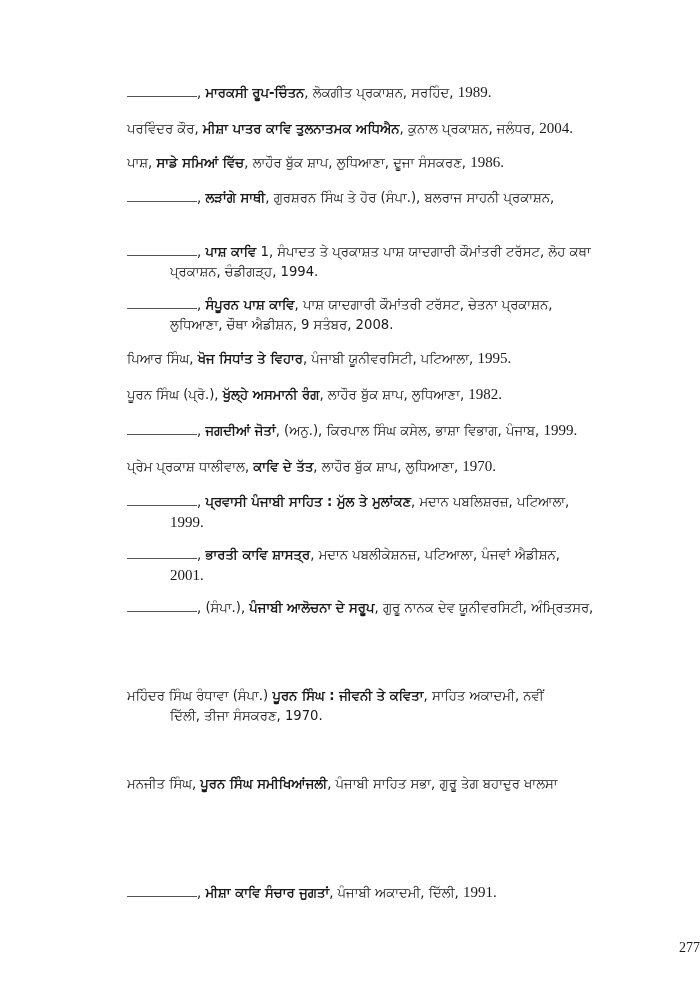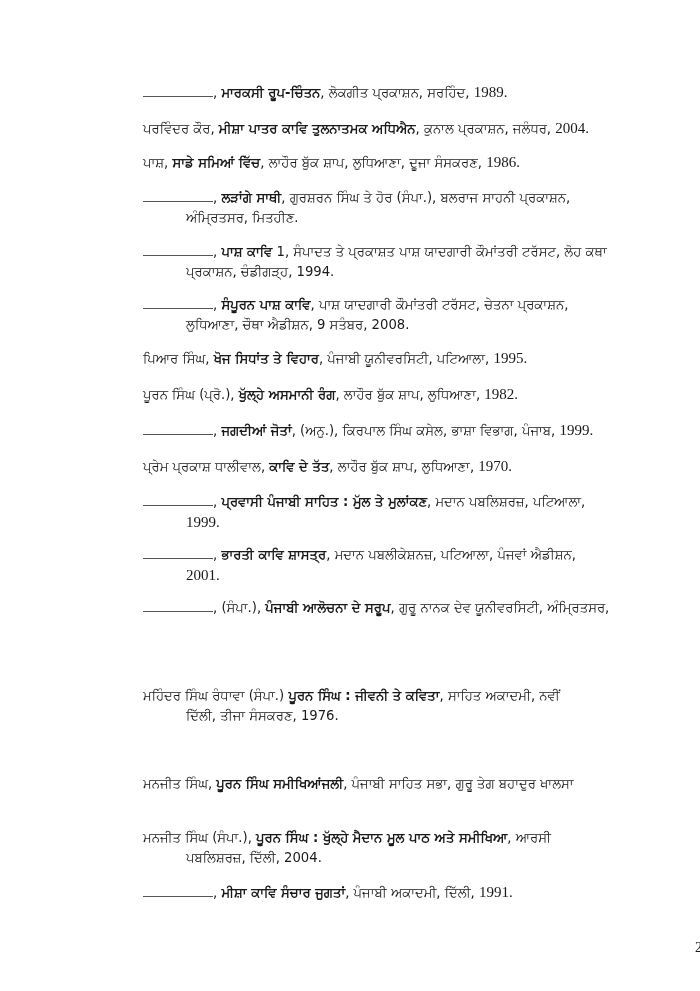--- a/index.html
+++ b/index.html
@@ -1,18 +1,18 @@
 <!DOCTYPE html>
 <html><head>
 <meta charset="utf-8">
 <style>
   html, body { margin: 0; padding: 0; background: #ffffff; }
   body { width: 700px; height: 991px; position: relative; overflow: hidden;
          font-family: "DejaVu Sans", sans-serif; color: #1a1a1a; }
-  .page { position: absolute; left: 16px; top: 0; width: 556px; height: 991px; }
+  .page { position: absolute; left: 0; top: 0; width: 556px; height: 991px; }
   .entry { position: absolute; left: 127px; width: 490px; font-size: 13.2px; line-height: 20px;
            text-align: justify; }
   .entry .l2 { display: block; padding-left: 43px; }
   .blank { display: inline-block; width: 70px; border-bottom: 1px solid #555; height: 13px; vertical-align: baseline; margin-right: 0; }
   b { font-weight: bold; }
   .num { font-family: "Liberation Serif", serif; font-size: 15px; }
   .pageno { position: absolute; top: 940px; left: 0; width: 700px; text-align: right;
             font-family: "Liberation Serif", serif; font-size: 14px; }
 </style>
 </head>
@@ -27,21 +27,20 @@
   <div class="entry" style="top:118px">
     <span>ਪਰਵਿੰਦਰ ਕੌਰ, </span><b>ਮੀਸ਼ਾ ਪਾਤਰ ਕਾਵਿ ਤੁਲਨਾਤਮਕ ਅਧਿਐਨ</b><span>, ਕੁਨਾਲ ਪ੍ਰਕਾਸ਼ਨ, ਜਲੰਧਰ, </span><span class="num">2004.</span>
   </div>
 
   <div class="entry" style="top:152px">
     <span>ਪਾਸ਼, </span><b>ਸਾਡੇ ਸਮਿਆਂ ਵਿੱਚ</b><span>, ਲਾਹੌਰ ਬੁੱਕ ਸ਼ਾਪ, ਲੁਧਿਆਣਾ, ਦੂਜਾ ਸੰਸਕਰਣ, </span><span class="num">1986.</span>
   </div>
 
   <div class="entry" style="top:188px">
     <span class="blank"></span><span>, </span><b>ਲੜਾਂਗੇ ਸਾਥੀ</b><span>, ਗੁਰਸ਼ਰਨ ਸਿੰਘ ਤੇ ਹੋਰ (ਸੰਪਾ.), ਬਲਰਾਜ ਸਾਹਨੀ ਪ੍ਰਕਾਸ਼ਨ,</span>
-    <span class="l2">ਅੰਮ੍ਰਿਤਸਰ, ਮਿਤਹੀਣ.</span>
   </div>
 
   <div class="entry" style="top:242px">
     <span class="blank"></span><span>, </span><b>ਪਾਸ਼ ਕਾਵਿ</b><span> 1, ਸੰਪਾਦਤ ਤੇ ਪ੍ਰਕਾਸ਼ਤ ਪਾਸ਼ ਯਾਦਗਾਰੀ ਕੌਮਾਂਤਰੀ ਟਰੱਸਟ, ਲੋਹ ਕਥਾ</span>
     <span class="l2">ਪ੍ਰਕਾਸ਼ਨ, ਚੰਡੀਗੜ੍ਹ, 1994.</span>
   </div>
 
   <div class="entry" style="top:295px">
     <span class="blank"></span><span>, </span><b>ਸੰਪੂਰਨ ਪਾਸ਼ ਕਾਵਿ</b><span>, ਪਾਸ਼ ਯਾਦਗਾਰੀ ਕੌਮਾਂਤਰੀ ਟਰੱਸਟ, ਚੇਤਨਾ ਪ੍ਰਕਾਸ਼ਨ,</span>
     <span class="l2">ਲੁਧਿਆਣਾ, ਚੌਥਾ ਐਡੀਸ਼ਨ, 9 ਸਤੰਬਰ, 2008.</span>
@@ -73,31 +72,27 @@
     <span class="l2 num">2001.</span>
   </div>
 
   <div class="entry" style="top:598px">
     <span class="blank"></span><span>, (ਸੰਪਾ.), </span><b>ਪੰਜਾਬੀ ਆਲੋਚਨਾ ਦੇ ਸਰੂਪ</b><span>, ਗੁਰੂ ਨਾਨਕ ਦੇਵ ਯੂਨੀਵਰਸਿਟੀ, ਅੰਮ੍ਰਿਤਸਰ,</span>
   </div>
 
 
   <div class="entry" style="top:686px">
     <span>ਮਹਿੰਦਰ ਸਿੰਘ ਰੰਧਾਵਾ (ਸੰਪਾ.) </span><b>ਪੂਰਨ ਸਿੰਘ : ਜੀਵਨੀ ਤੇ ਕਵਿਤਾ</b><span>, ਸਾਹਿਤ ਅਕਾਦਮੀ, ਨਵੀਂ</span>
-    <span class="l2">ਦਿੱਲੀ, ਤੀਜਾ ਸੰਸਕਰਣ, 1976.</span>
+    <span class="l2">ਦਿੱਲੀ, ਤੀਜਾ ਸੰਸਕਰਣ, 1970.</span>
   </div>
 
 
   <div class="entry" style="top:774px">
     <span>ਮਨਜੀਤ ਸਿੰਘ, </span><b>ਪੂਰਨ ਸਿੰਘ ਸਮੀਖਿਆਂਜਲੀ</b><span>, ਪੰਜਾਬੀ ਸਾਹਿਤ ਸਭਾ, ਗੁਰੂ ਤੇਗ ਬਹਾਦੁਰ ਖਾਲਸਾ</span>
   </div>
 
-  <div class="entry" style="top:828px">
-    <span>ਮਨਜੀਤ ਸਿੰਘ (ਸੰਪਾ.), </span><b>ਪੂਰਨ ਸਿੰਘ : ਖੁੱਲ੍ਹੇ ਮੈਦਾਨ ਮੂਲ ਪਾਠ ਅਤੇ ਸਮੀਖਿਆ</b><span>, ਆਰਸੀ</span>
-    <span class="l2">ਪਬਲਿਸ਼ਰਜ਼, ਦਿੱਲੀ, 2004.</span>
-  </div>
 
   <div class="entry" style="top:882px">
     <span class="blank"></span><span>, </span><b>ਮੀਸ਼ਾ ਕਾਵਿ ਸੰਚਾਰ ਜੁਗਤਾਂ</b><span>, ਪੰਜਾਬੀ ਅਕਾਦਮੀ, ਦਿੱਲੀ, </span><span class="num">1991.</span>
   </div>
 
   <div class="pageno">277</div>
 </div>
 
 </body></html>

